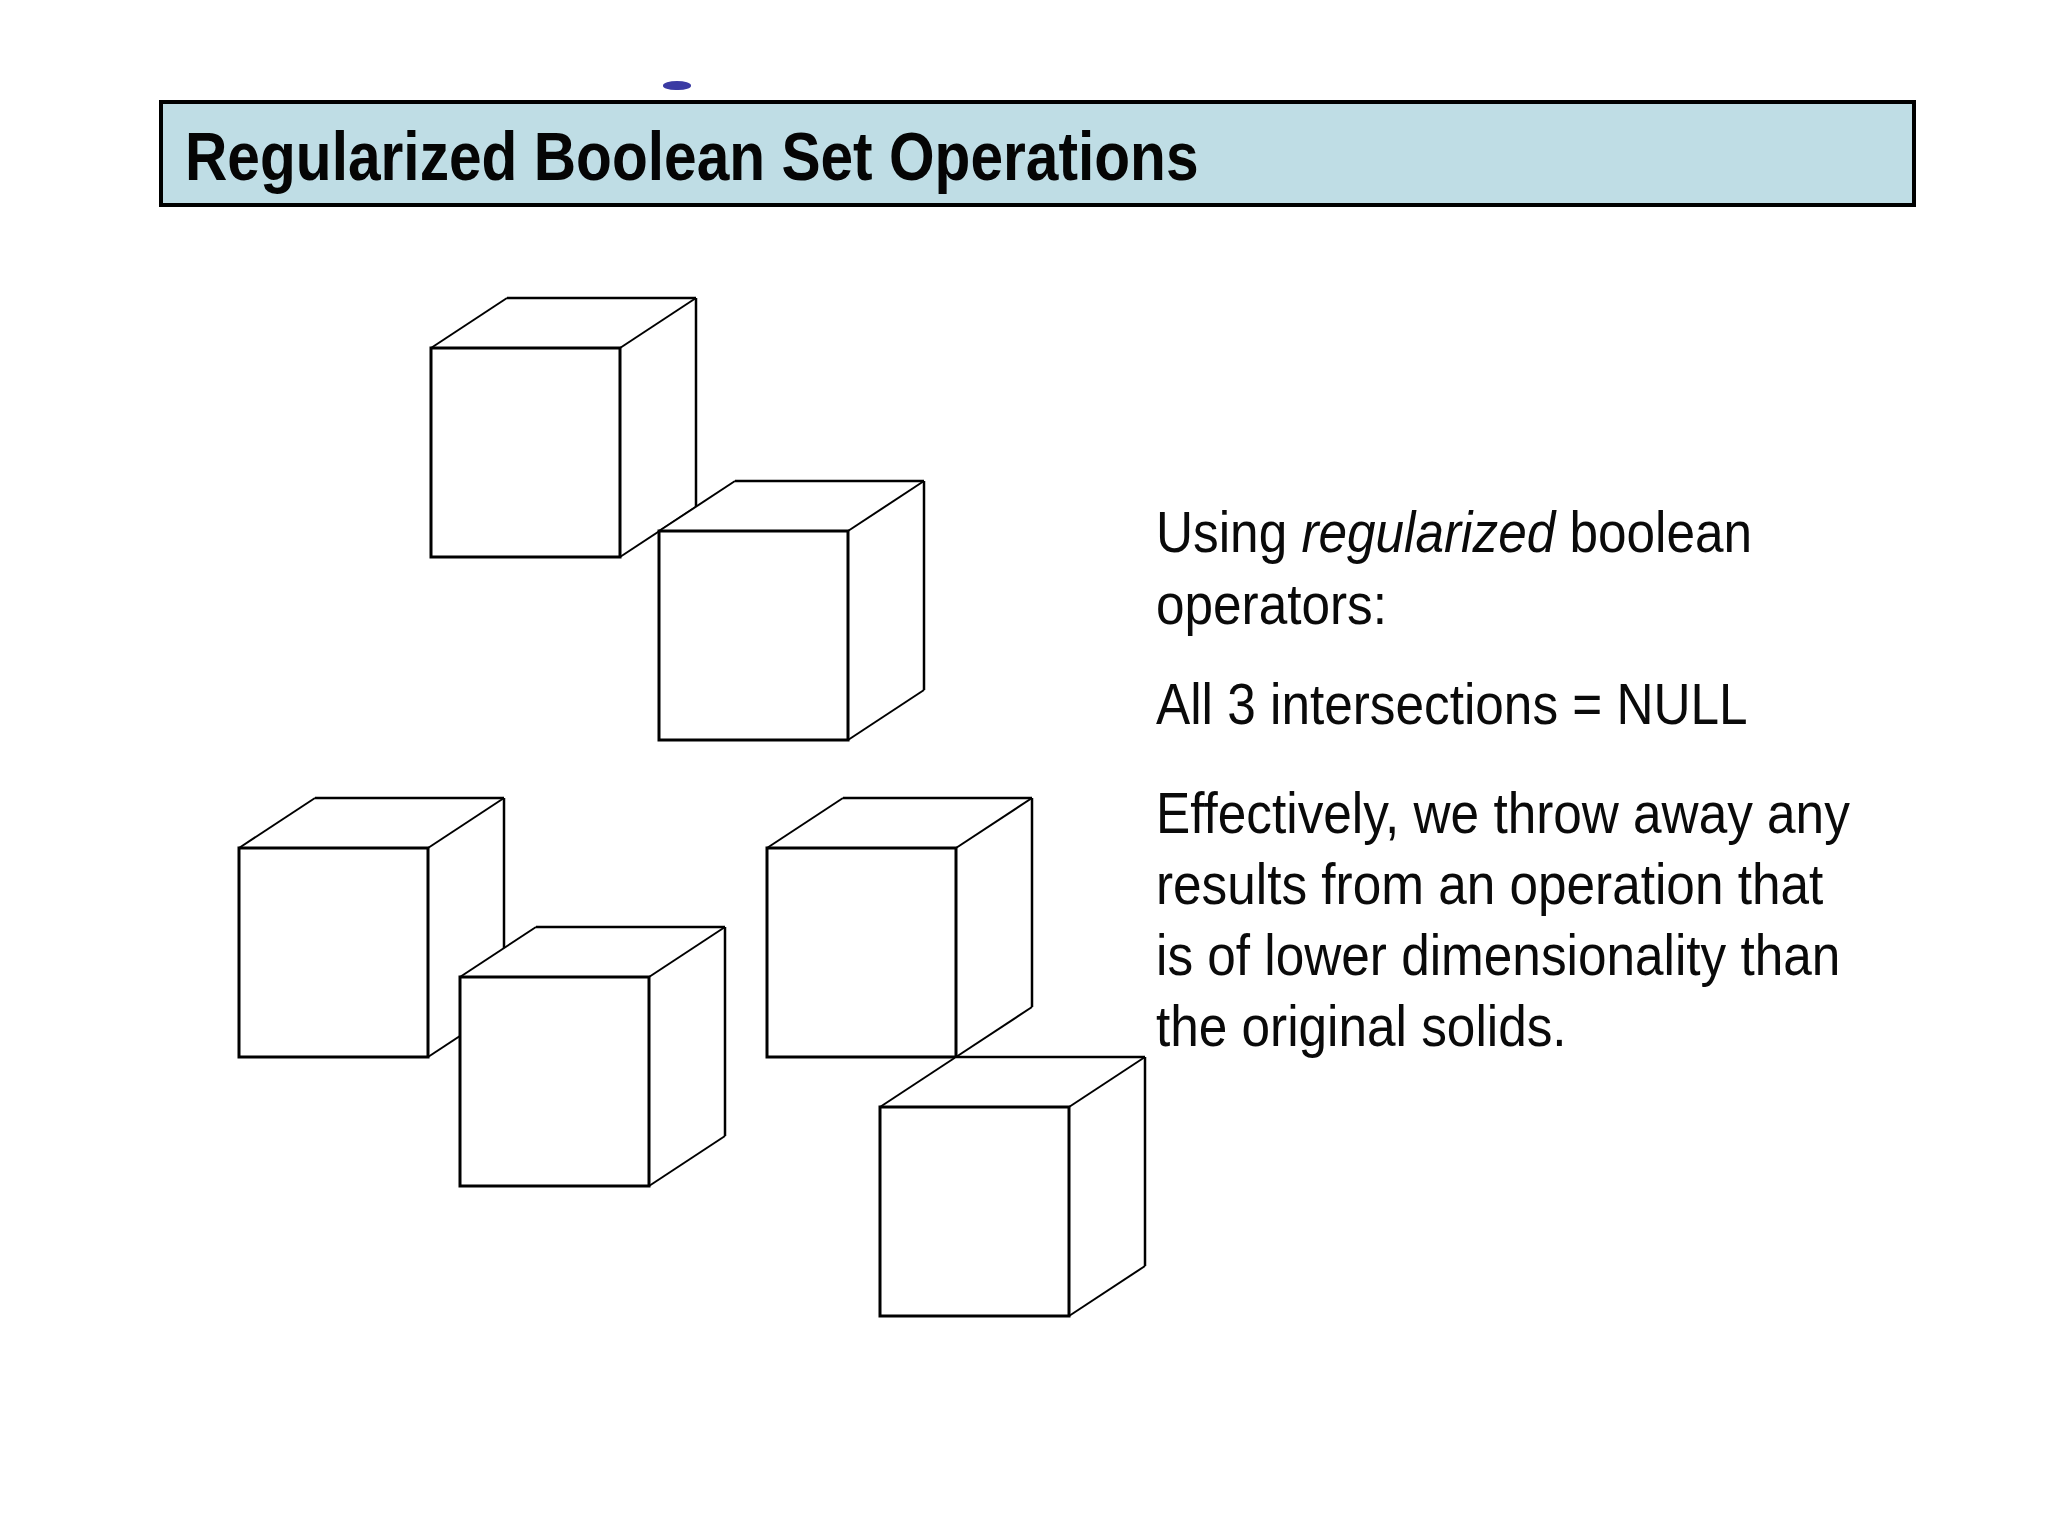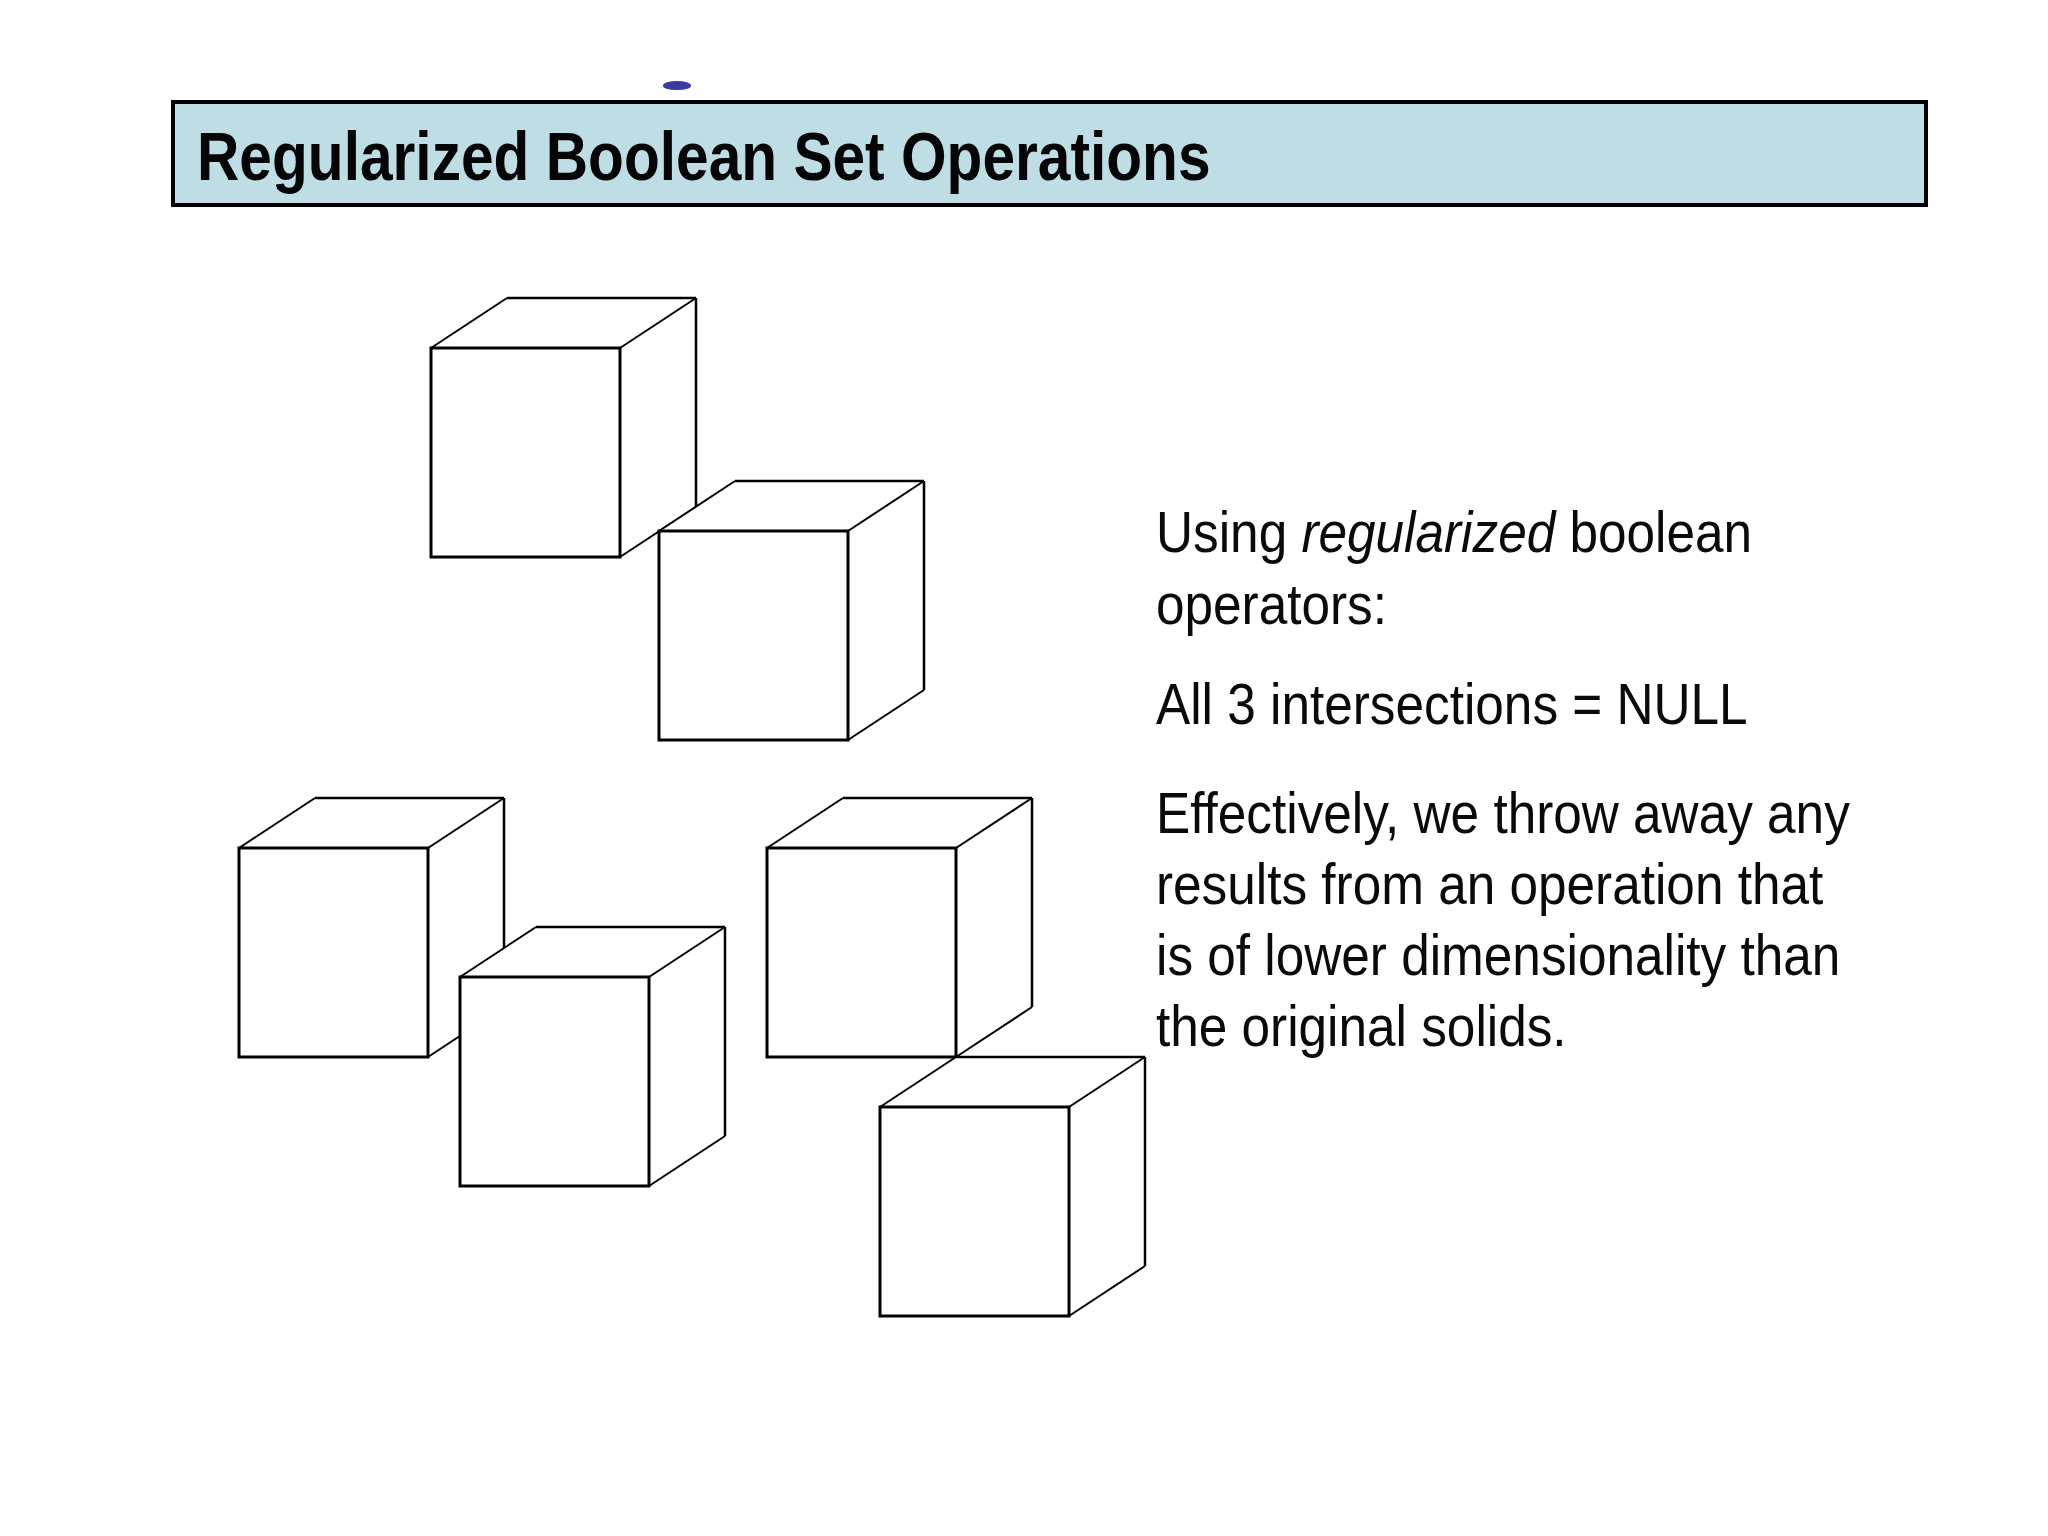--- a/index.html
+++ b/index.html
@@ -17,21 +17,20 @@
     border-radius:50% 50% 45% 45%;
   }
   
   #title-bar{
     position:absolute;left:159px;top:100px;
     width:1757px;height:107px;
     box-sizing:border-box;
     border:4px solid #000000;
     display:flex;align-items:center;
     padding:6px 0 0 22px;
-    margin-left:12px;
   }
   #title-bar .title-text{
     font-size:69px;
     font-weight:bold;
     color:#050505;
     white-space:nowrap;
     transform:scaleX(0.85);
     transform-origin:left center;
     letter-spacing:0px;
   }

